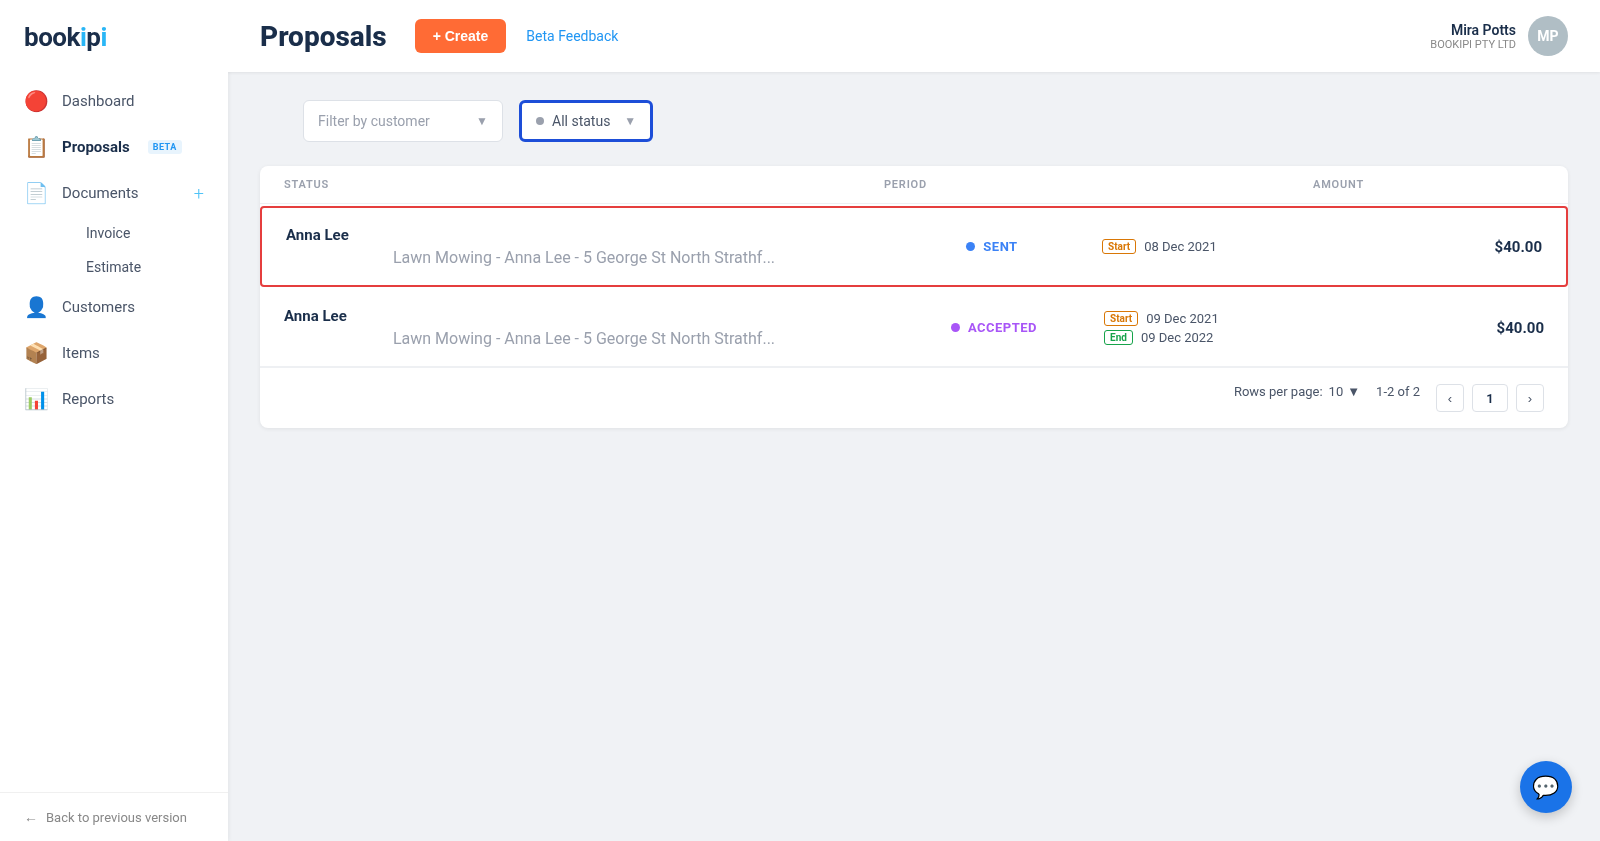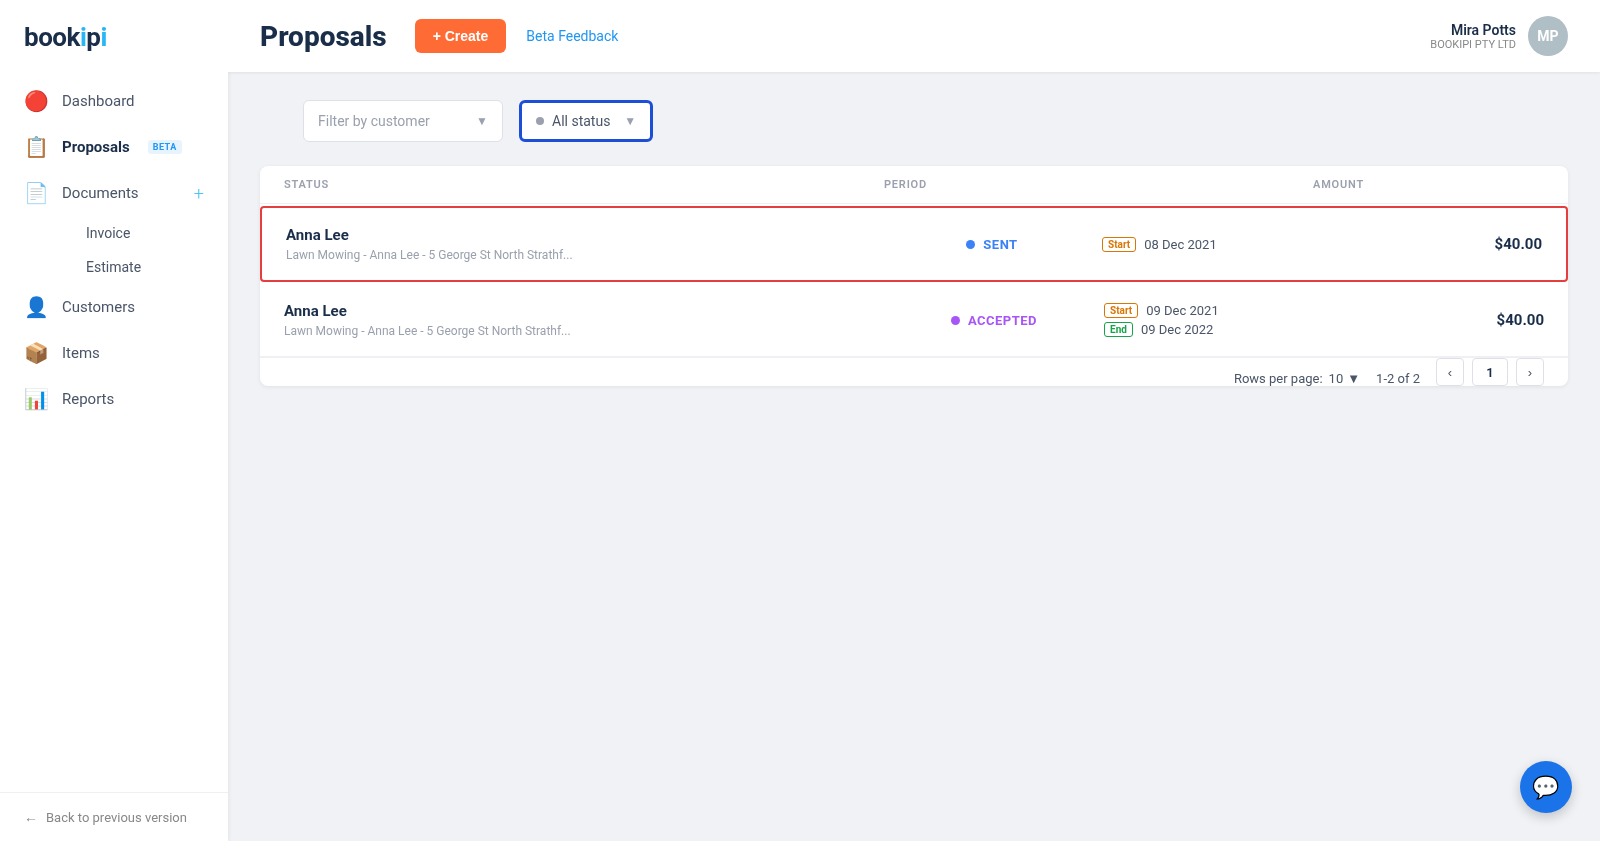--- a/index.html
+++ b/index.html
@@ -226,22 +226,23 @@
     }
     .table-row:last-child { border-bottom: none; }
 
     .proposal-name {
       font-size: 15px;
       font-weight: 700;
       color: #1a2e4a;
       margin-bottom: 4px;
     }
     .proposal-desc {
-      font-size: 12px;
+      font-size: 16px;
       color: #9aa0ad;
+      text-align: center;
     }
     .status-cell {
       display: flex;
       align-items: center;
       gap: 8px;
       justify-content: center;
     }
     .status-indicator {
       width: 9px;
       height: 9px;
@@ -289,23 +290,23 @@
     .amount-cell {
       text-align: right;
       font-size: 15px;
       font-weight: 700;
       color: #1a2e4a;
     }
 
     
     .pagination {
       display: flex;
-      align-items: flex-end;
+      align-items: flex-start;
       justify-content: flex-end;
-      padding: 0 24px;
+      padding: 16px 24px;
       gap: 16px;
       font-size: 13px;
       color: #4a5568;
       border-top: 1px solid #eef0f3;
     }
     .rows-per-page {
       display: flex;
       align-items: center;
       gap: 6px;
     }

